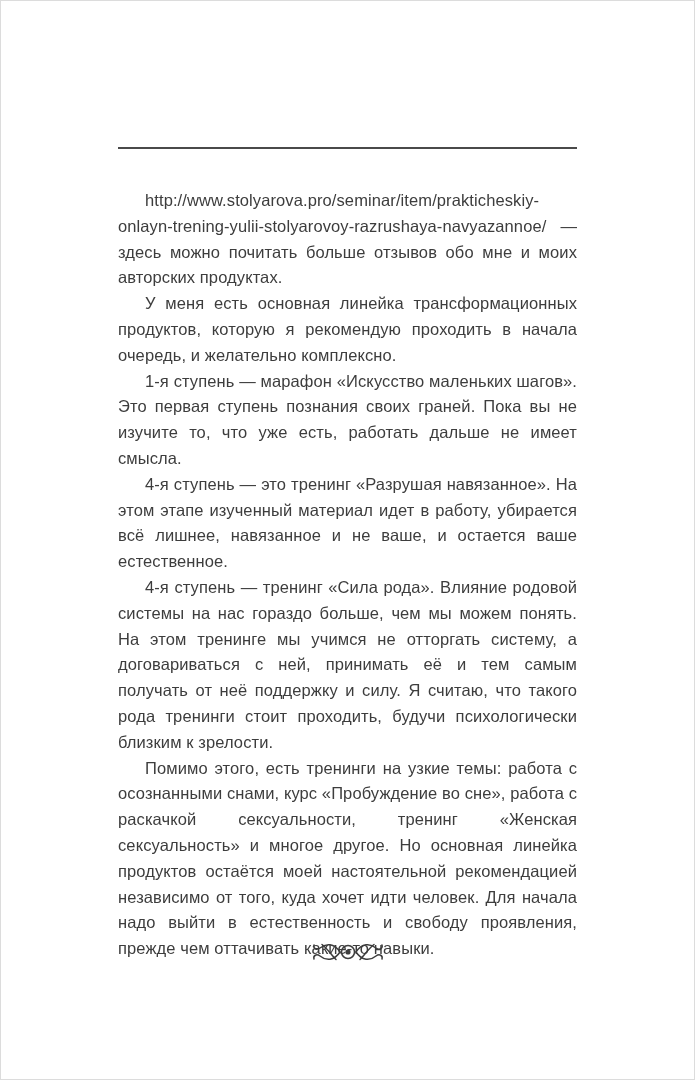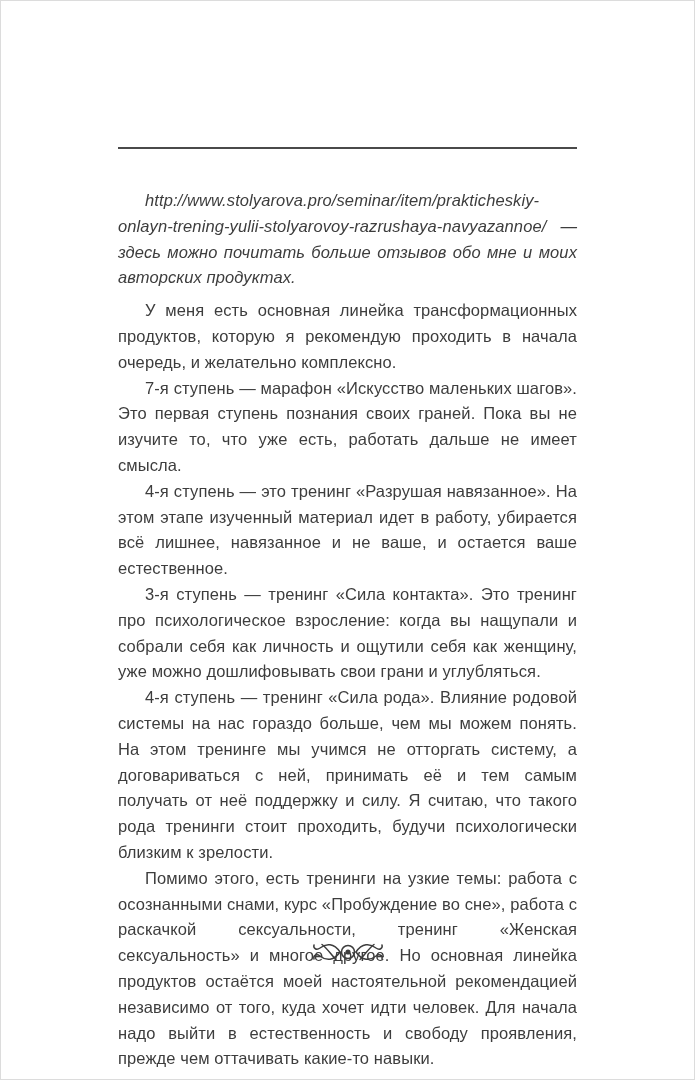--- a/index.html
+++ b/index.html
@@ -37,22 +37,20 @@
     line-height: 25.8px;
     text-align: justify;
     text-indent: 27px;
     font-weight: 400;
     letter-spacing: 0.1px;
   }
   .content p.url-para {
     overflow-wrap: anywhere;
   }
   .content p.gap {
-    margin-bottom: 7px;
-    font-style: italic;
   }
   .flourish-wrap {
     position: absolute;
     top: 938px;
     left: 0;
     width: 695px;
     text-align: center;
   }
   .flourish-wrap svg {
     display: inline-block;
@@ -61,23 +59,22 @@
 </head>
 <body>
 
 <div class="page">
 
   <div class="top-rule"></div>
 
   <div class="content">
     <p class="url-para gap">http://www.stolyarova.pro/seminar/item/prakticheskiy-onlayn-trening-yulii-stolyarovoy-razrushaya-navyazannoe/ — здесь можно почитать больше отзывов обо мне и моих авторских продуктах.</p>
     <p>У меня есть основная линейка трансформационных продуктов, которую я рекомендую проходить в начала очередь, и желательно комплексно.</p>
-    <p>7-я ступень — марафон «Искусство маленьких шагов». Это первая ступень познания своих граней. Пока вы не изучите то, что уже есть, работать дальше не имеет смысла.</p>
+    <p>1-я ступень — марафон «Искусство маленьких шагов». Это первая ступень познания своих граней. Пока вы не изучите то, что уже есть, работать дальше не имеет смысла.</p>
     <p>4-я ступень — это тренинг «Разрушая навязанное». На этом этапе изученный материал идет в работу, убирается всё лишнее, навязанное и не ваше, и остается ваше естественное.</p>
-    <p>3-я ступень — тренинг «Сила контакта». Это тренинг про психологическое взросление: когда вы нащупали и собрали себя как личность и ощутили себя как женщину, уже можно дошлифовывать свои грани и углубляться.</p>
     <p>4-я ступень — тренинг «Сила рода». Влияние родовой системы на нас гораздо больше, чем мы можем понять. На этом тренинге мы учимся не отторгать систему, а договариваться с ней, принимать её и тем самым получать от неё поддержку и силу. Я считаю, что такого рода тренинги стоит проходить, будучи психологически близким к зрелости.</p>
     <p>Помимо этого, есть тренинги на узкие темы: работа с осознанными снами, курс «Пробуждение во сне», работа с раскачкой сексуальности, тренинг «Женская сексуальность» и многое другое. Но основная линейка продуктов остаётся моей настоятельной рекомендацией независимо от того, куда хочет идти человек. Для начала надо выйти в естественность и свободу проявления, прежде чем оттачивать какие-то навыки.</p>
   </div>
 
   <div class="flourish-wrap">
     <svg width="104" height="28" viewBox="0 0 104 28" aria-hidden="true">
       <g stroke="#3d3d3d" fill="none" stroke-width="1.5" stroke-linecap="round">
 
         <circle cx="52" cy="14" r="6.5"></circle>
         <circle cx="52" cy="14" r="2.6" fill="#3d3d3d" stroke="none"></circle>

